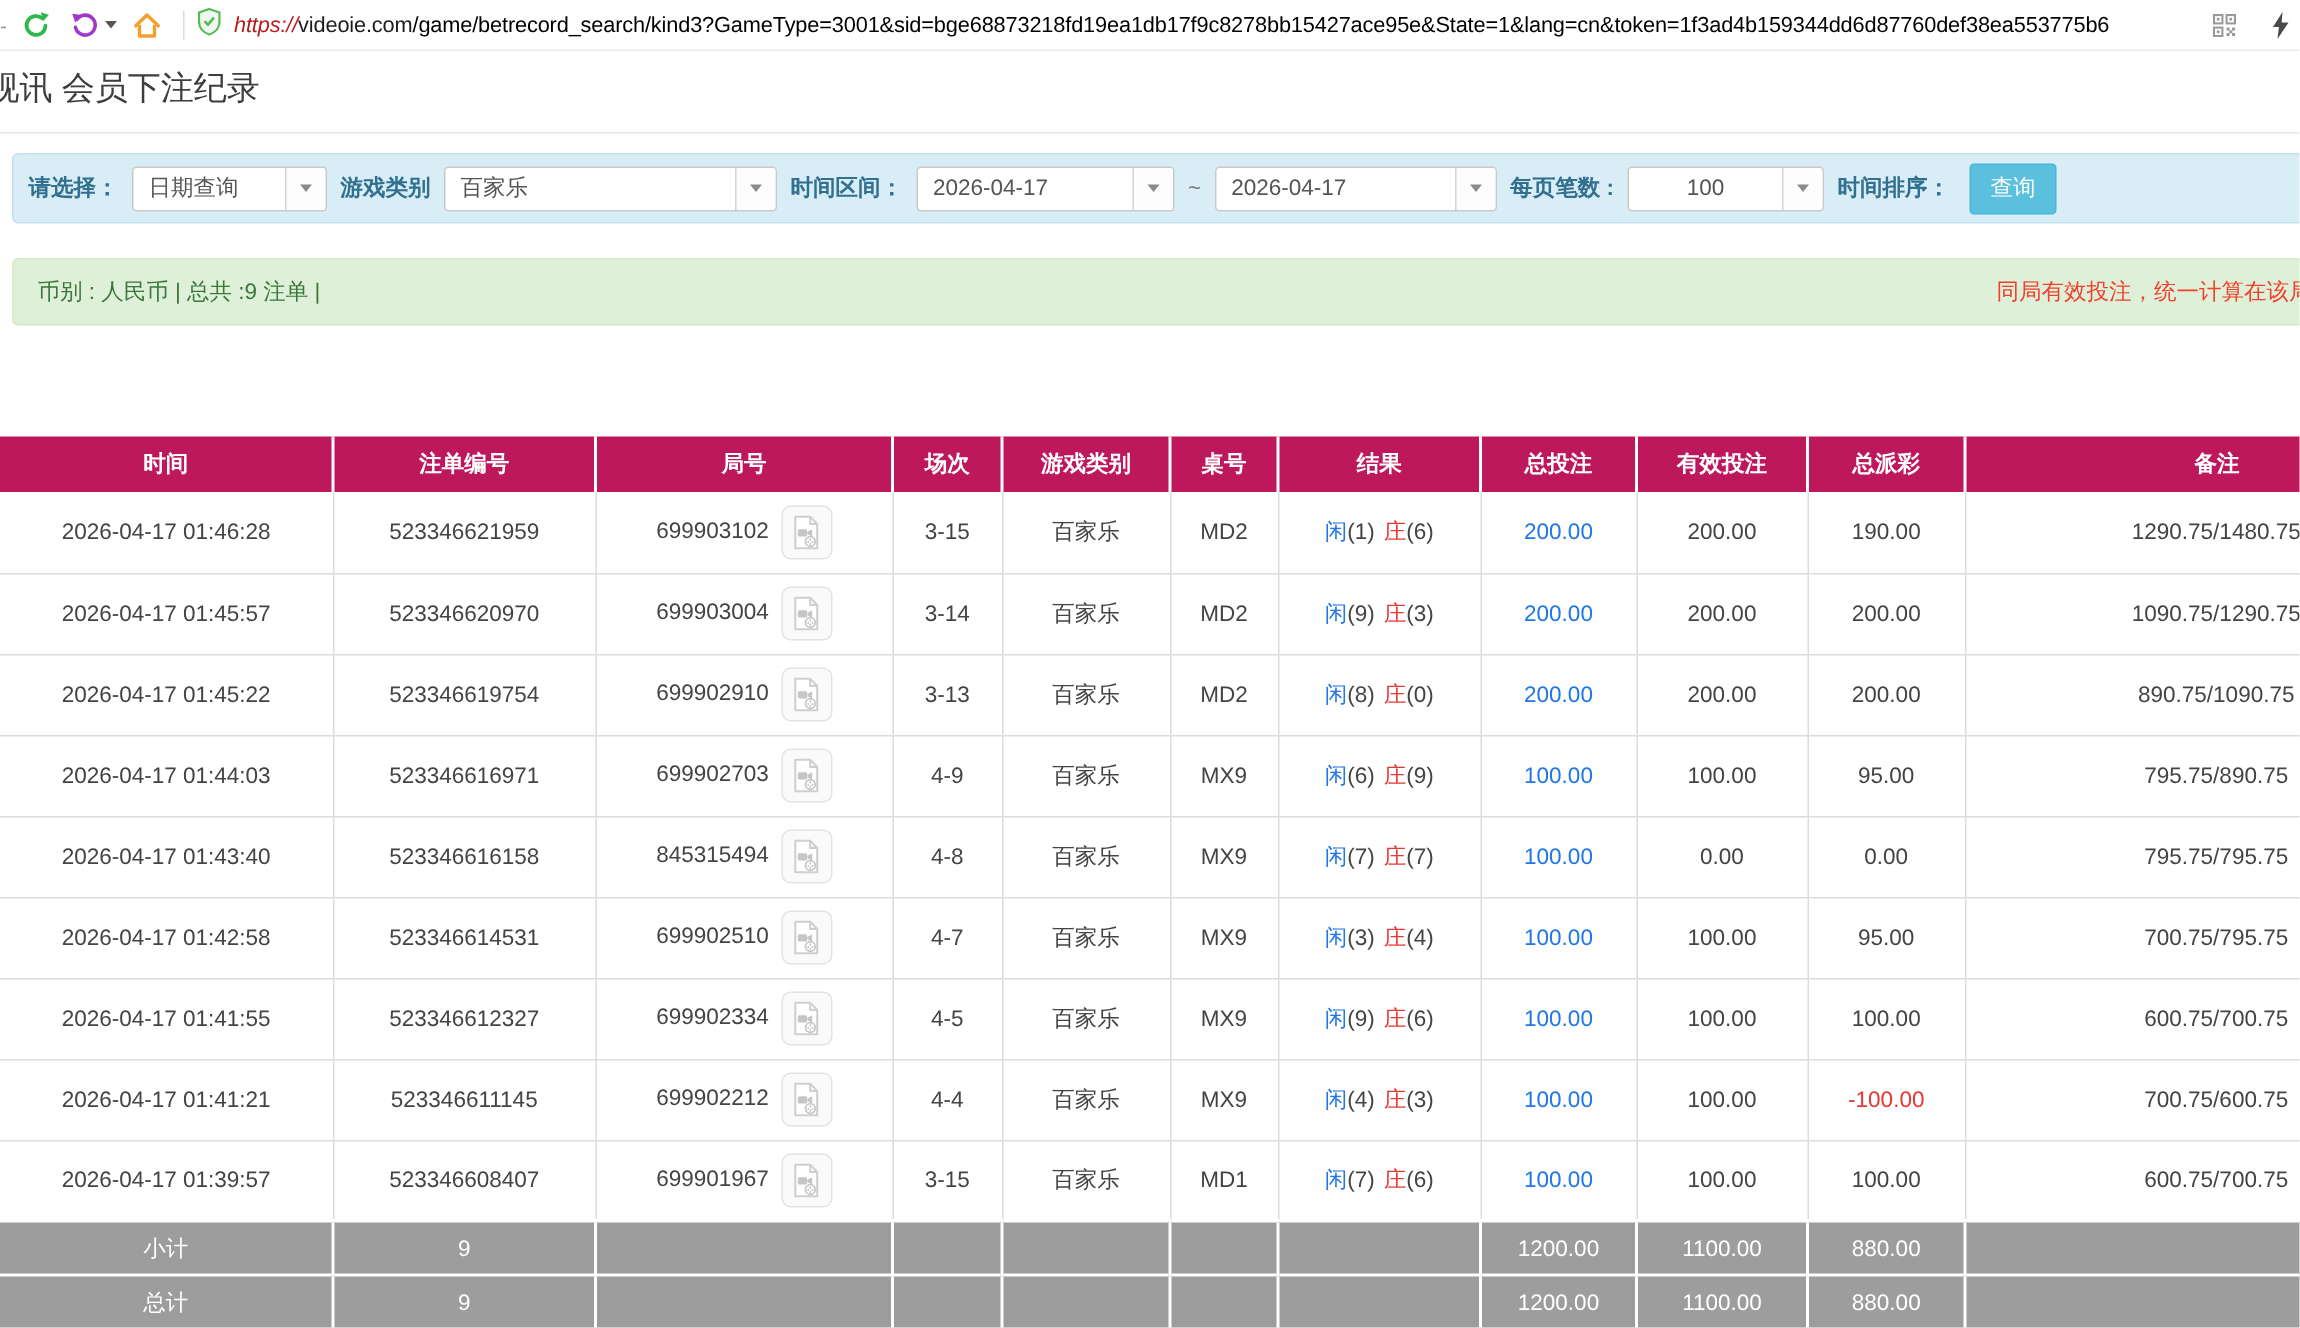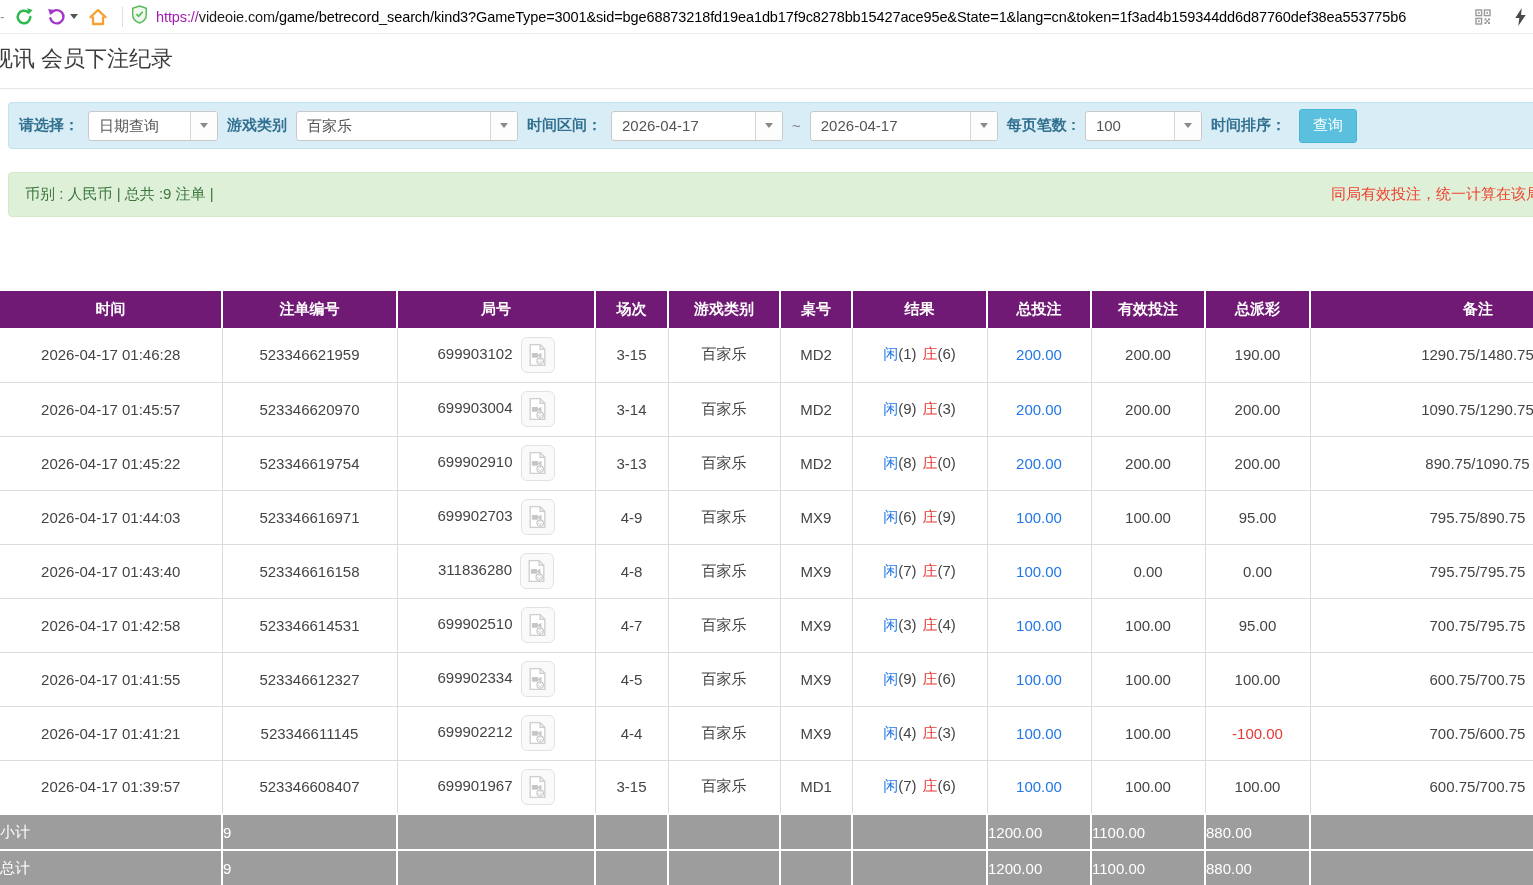--- a/index.html
+++ b/index.html
@@ -17,21 +17,21 @@
     border-bottom: 1px solid #ececec;
   }
   .tb-btn { display:inline-flex; align-items:center; justify-content:center;
     width: 26px; height: 26px; margin: 0 3px; cursor: pointer; }
   .edge-dash { color:#9a9a9a; font-size:14px; width:8px; margin-left:-2px; }
   .undo-caret { width:0; height:0; border-left:4px solid transparent; border-right:4px solid transparent;
     border-top:5px solid #555; margin:0 4px 0 -2px; }
   .tb-sep { width:1px; height:20px; background:#ddd; margin:0 8px; }
   .url-area { display:flex; align-items:center; flex:1; min-width:0; }
   .url-text { font-size:14.5px; white-space:nowrap; overflow:hidden; margin-left:8px; letter-spacing:-0.1px; }
-  .url-scheme { color:#a21caf; }
+  .url-scheme { color:#b91c1c;font-style:italic; }
   .url-domain { color:#1c1c1c; }
   .url-path { color:#000000; }
   .qr-icon { margin-left:10px; flex:none; }
   .bolt-icon { margin:0 -4px 0 8px; flex:none; }
 
   
   .title-wrap { border-bottom: 1px solid #e7e7e7; padding: 10px 0 14px; }
   .page-title { font-size: 22px; color: #3d3d3d; margin-left: -9px; font-weight: normal; }
 
   
@@ -42,52 +42,52 @@
   }
   .f-label { color: #31708f; font-weight: bold; font-size: 15px; white-space: nowrap; }
   .dd {
     display: flex; align-items: stretch; height: 30px; background: #fff;
     border: 1px solid #c9c9c9; border-radius: 3px; cursor: pointer; overflow: hidden;
   }
   .dd-text { flex: 1; font-size: 15px; color: #555; line-height: 28px; padding: 0 10px; white-space: nowrap; overflow: hidden; }
   .dd-caret { width: 27px; border-left: 1px solid #d5d5d5; display: flex; align-items: center; justify-content: center; background:#fdfdfd; }
   .dd-caret i { width:0; height:0; border-left:4px solid transparent; border-right:4px solid transparent; border-top:5px solid #8a8a8a; }
   .dd-w130 { width: 130px; } .dd-w222 { width: 222px; } .dd-w172 { width: 172px; }
-  .dd-w188 { width: 188px; } .dd-w117 { width: 117px; } .dd-w190 { width: 190px; }
+  .dd-w188 { width: 188px; } .dd-w117 { width: 131px; text-align: center; } .dd-w190 { width: 190px; }
   .tilde { color:#7a7a7a; font-size:15px; }
   .search-btn {
     flex: none; width: 58px; height: 34px; background: #5bc0de; border: 1px solid #46b8da;
     border-radius: 3px; color: #fff; font-size: 15px; cursor: pointer; margin-left: 4px;
   }
 
   
   .summary-bar {
     margin: 23px 0 0 8px; width: 1560px; height: 45px;
     background: #dff0d8; border: 1px solid #d6e9c6; border-radius: 4px;
     display: flex; align-items: center; justify-content: space-between; padding: 0 16px;
   }
   .summary-left { color: #3c763d; font-size: 15px; }
   .summary-right { color: #f0402e; font-size: 15px; padding-right: 10px; white-space: nowrap; }
 
   
   table.records { border-collapse: collapse; table-layout: fixed; width: 1645px; margin-top: 74px; }
   thead th {
-    background: #701a75; color: #fff; height: 37px; font-size: 15px; font-weight: bold;
+    background: #be185d; color: #fff; height: 37px; font-size: 15px; font-weight: bold;
     border-left: 2px solid #fff; text-align: center; padding: 0;
   }
   thead th:first-child { border-left: none; }
   tbody td {
     border: 1px solid #dcdcdc; height: 54px; text-align: center;
     font-size: 15px; color: #444; padding: 0 4px; background: #fff;
   }
   tbody td:first-child { border-left: none; }
   tbody tr:first-child td { border-top: none; }
   tfoot td {
     background: #9d9d9d; color: #fff; height: 36px; font-size: 15px;
-    border-left: 2px solid #fff; border-top: 2px solid #fff; padding: 0;
+    border-left: 2px solid #fff; border-top: 2px solid #fff; text-align: center; padding: 0;
   }
   tfoot td:first-child { border-left: none; }
   .bet-link { color: #2277e6; text-decoration: none; cursor: pointer; }
   .res-p { color: #2277e6; }
   .res-b { color: #e53935; }
   .res-gap { display:inline-block; width:6px; }
   .neg { color: #e53935; margin-top: 24px; }
   .video-btn {
     display: inline-flex; align-items: center; justify-content: center;
     width: 34px; height: 36px; margin-left: 8px; vertical-align: middle;
@@ -346,21 +346,21 @@
     <td><a class="bet-link">100.00</a></td>
     <td>100.00</td>
     <td>95.00</td>
     <td>795.75/890.75</td>
   </tr>
 
   <tr>
     <td>2026-04-17 01:43:40</td>
     <td>523346616158</td>
     <td>
-      <span>311836280</span><button class="video-btn">
+      <span>845315494</span><button class="video-btn">
             <svg width="21" height="24" viewBox="0 0 20 23">
         <path d="M3 1.5 H12.5 L17 6 V21.5 H3 Z" fill="#fff" stroke="#cfcfcf" stroke-width="1.3"></path>
         <path d="M12.5 1.5 V6 H17" fill="none" stroke="#cfcfcf" stroke-width="1.3"></path>
         <rect x="4.6" y="9.5" width="6" height="4.6" rx="1" fill="#c6c6c6"></rect>
         <path d="M10.8 11 L13.8 9.4 V14.2 L10.8 12.6 Z" fill="#c6c6c6"></path>
         <circle cx="12.6" cy="17.3" r="3.1" fill="#fff" stroke="#c6c6c6" stroke-width="1.1"></circle>
         <circle cx="12.6" cy="15.9" r="0.65" fill="#c6c6c6"></circle>
               <circle cx="11.3" cy="17.6" r="0.65" fill="#c6c6c6"></circle>
         <circle cx="13.9" cy="17.6" r="0.65" fill="#c6c6c6"></circle>
               <circle cx="12.6" cy="18.9" r="0.65" fill="#c6c6c6"></circle>

